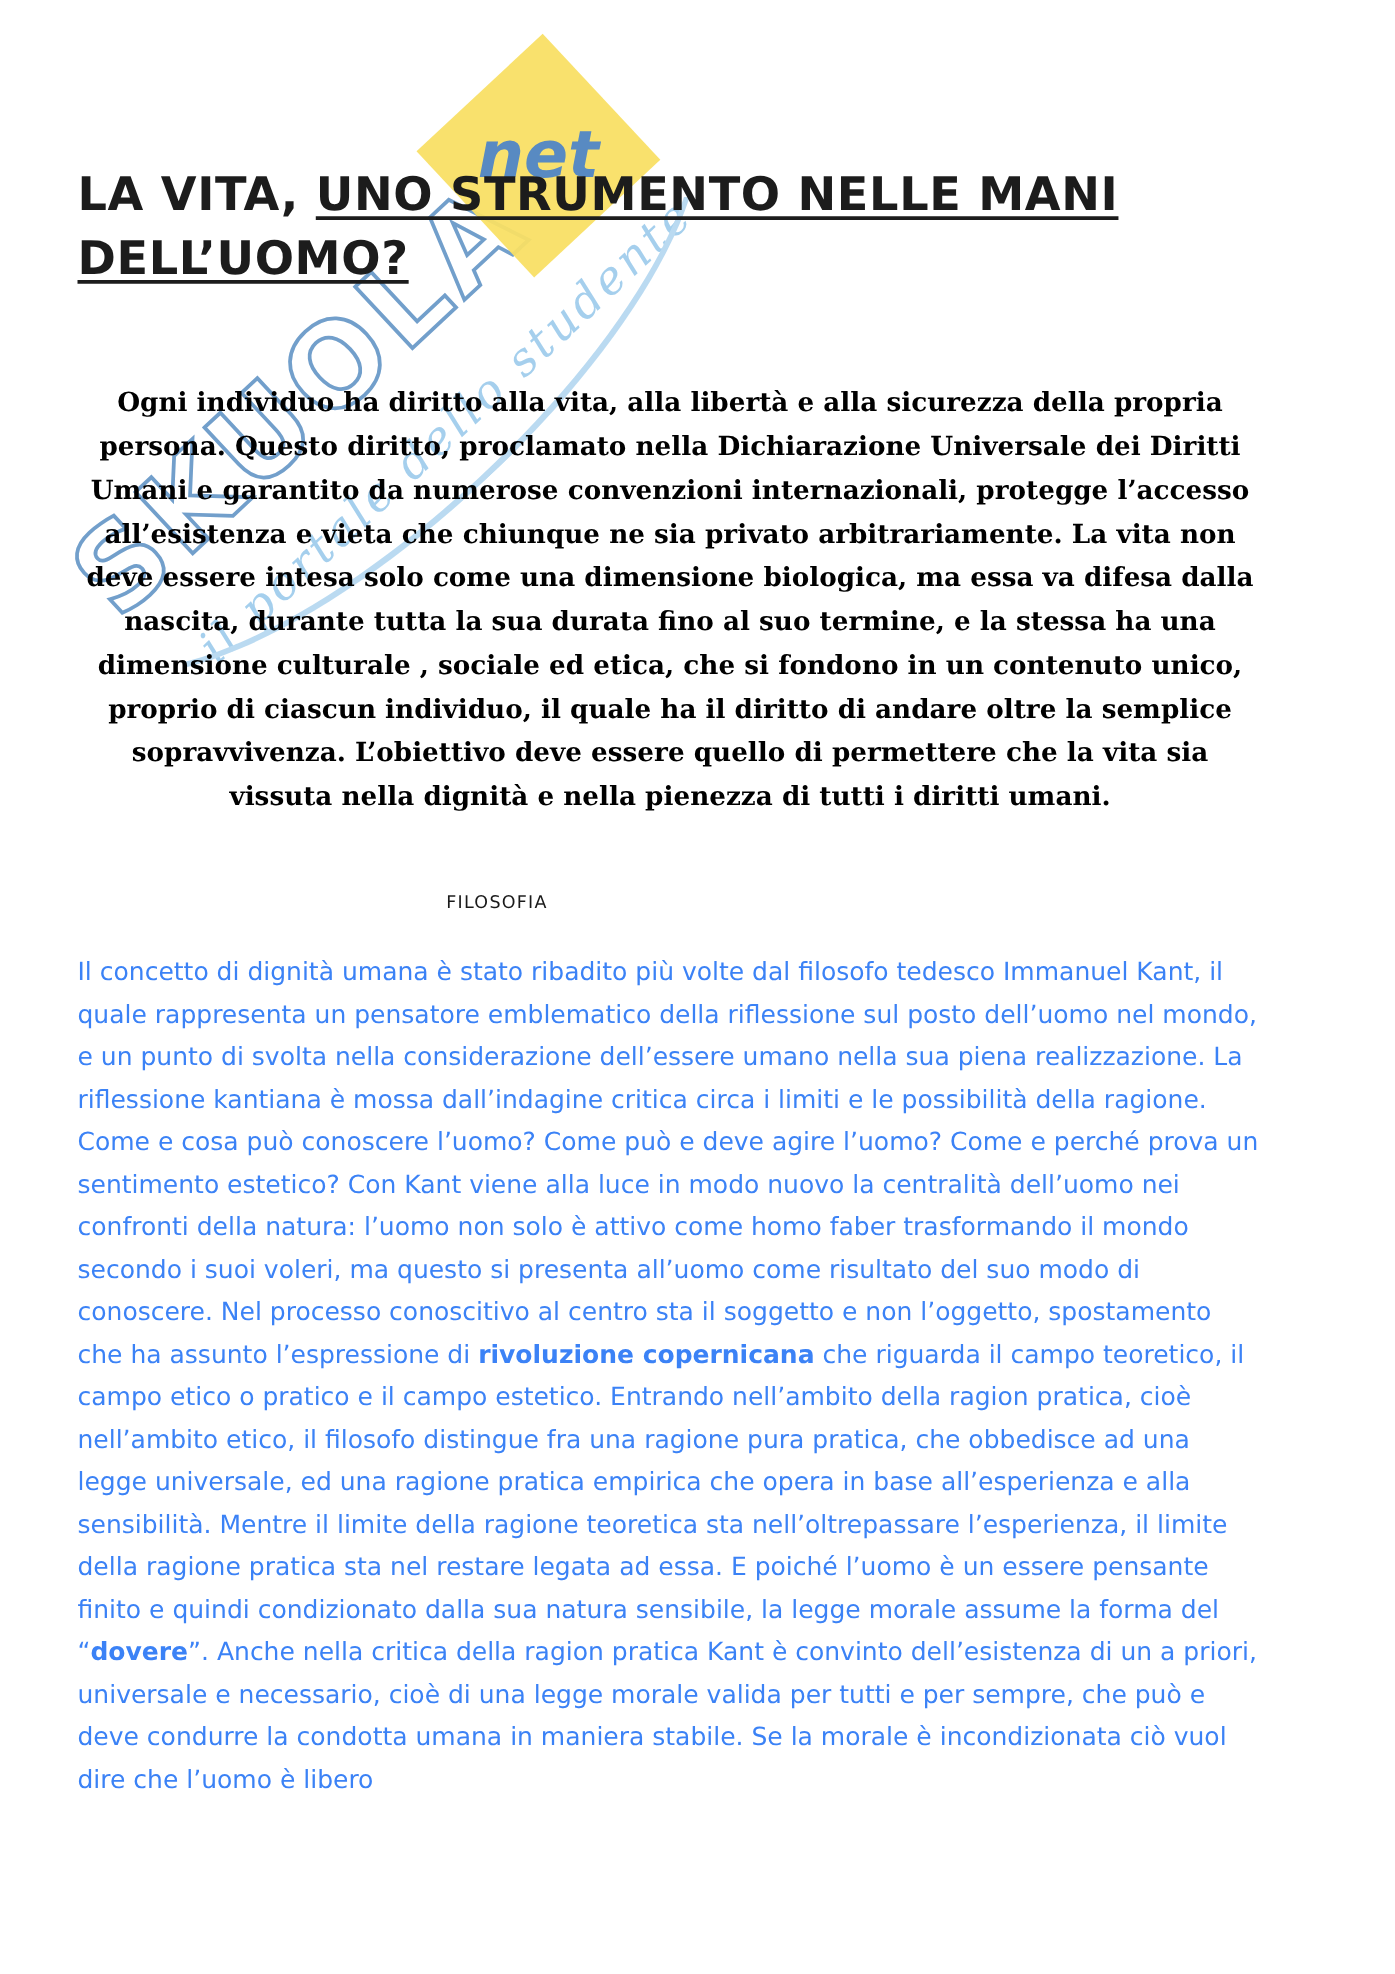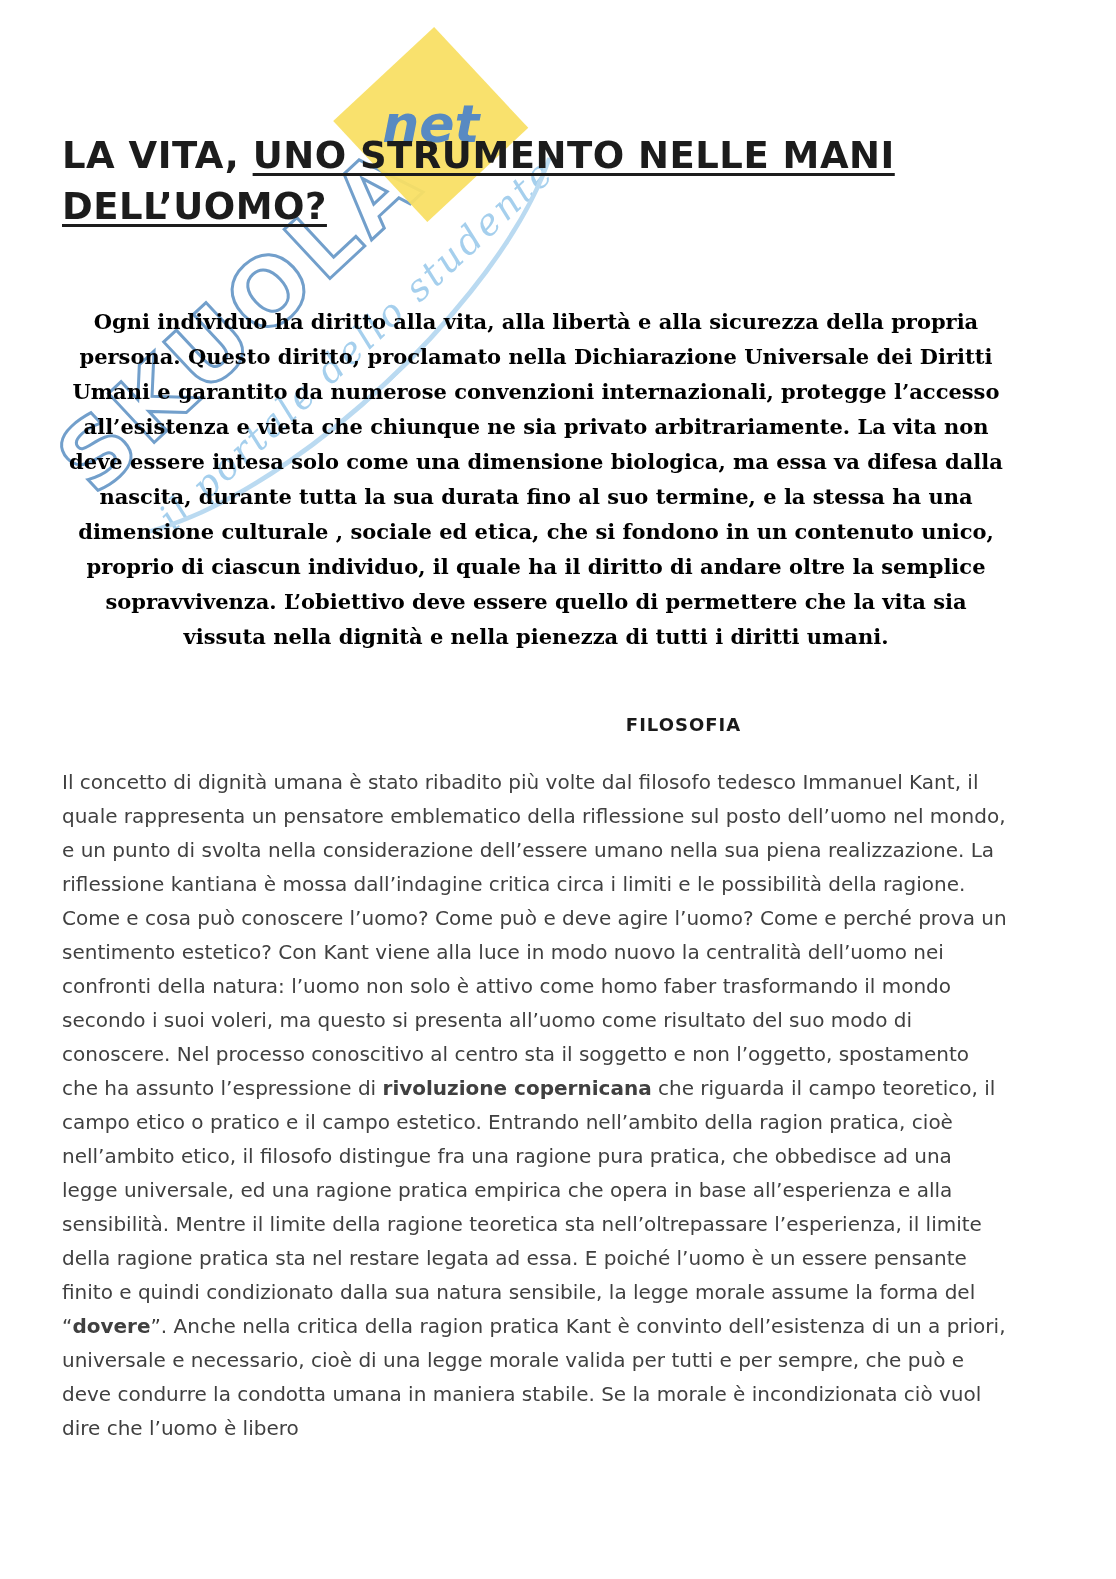--- a/index.html
+++ b/index.html
@@ -70,31 +70,31 @@
   }
 
   .intro {
     margin: 72px 0 16px; text-align: center;
     font-family: "DejaVu Serif", "Liberation Serif", serif;
     font-weight: bold; font-size: 21px; line-height: 35px;
     color: #000000;
   }
 
   .section-heading {
-    margin: 60px 0 0; padding-left: 295px; text-align: center;
+    margin: 60px 0 0; padding-left: 295px; 
     font-family: "DejaVu Sans", sans-serif;
-    font-weight: bold; font-size: 18px; letter-spacing: 1px;
+    font-weight: normal; font-size: 14px; letter-spacing: 1px;
     color: #1a1a1a;
   }
 
   .body-text {
     margin: 30px 0 0;
     font-family: "DejaVu Sans", "Liberation Sans", sans-serif;
     font-size: 20px; line-height: 34px;
-    color: #404040;
+    color: #3b82f6;
   }
   .body-text strong { font-weight: bold; }
 </style>
 </head>
 <body>
 
 <div class="page">
 
   <div class="watermark">
     <div class="wm-rot">

